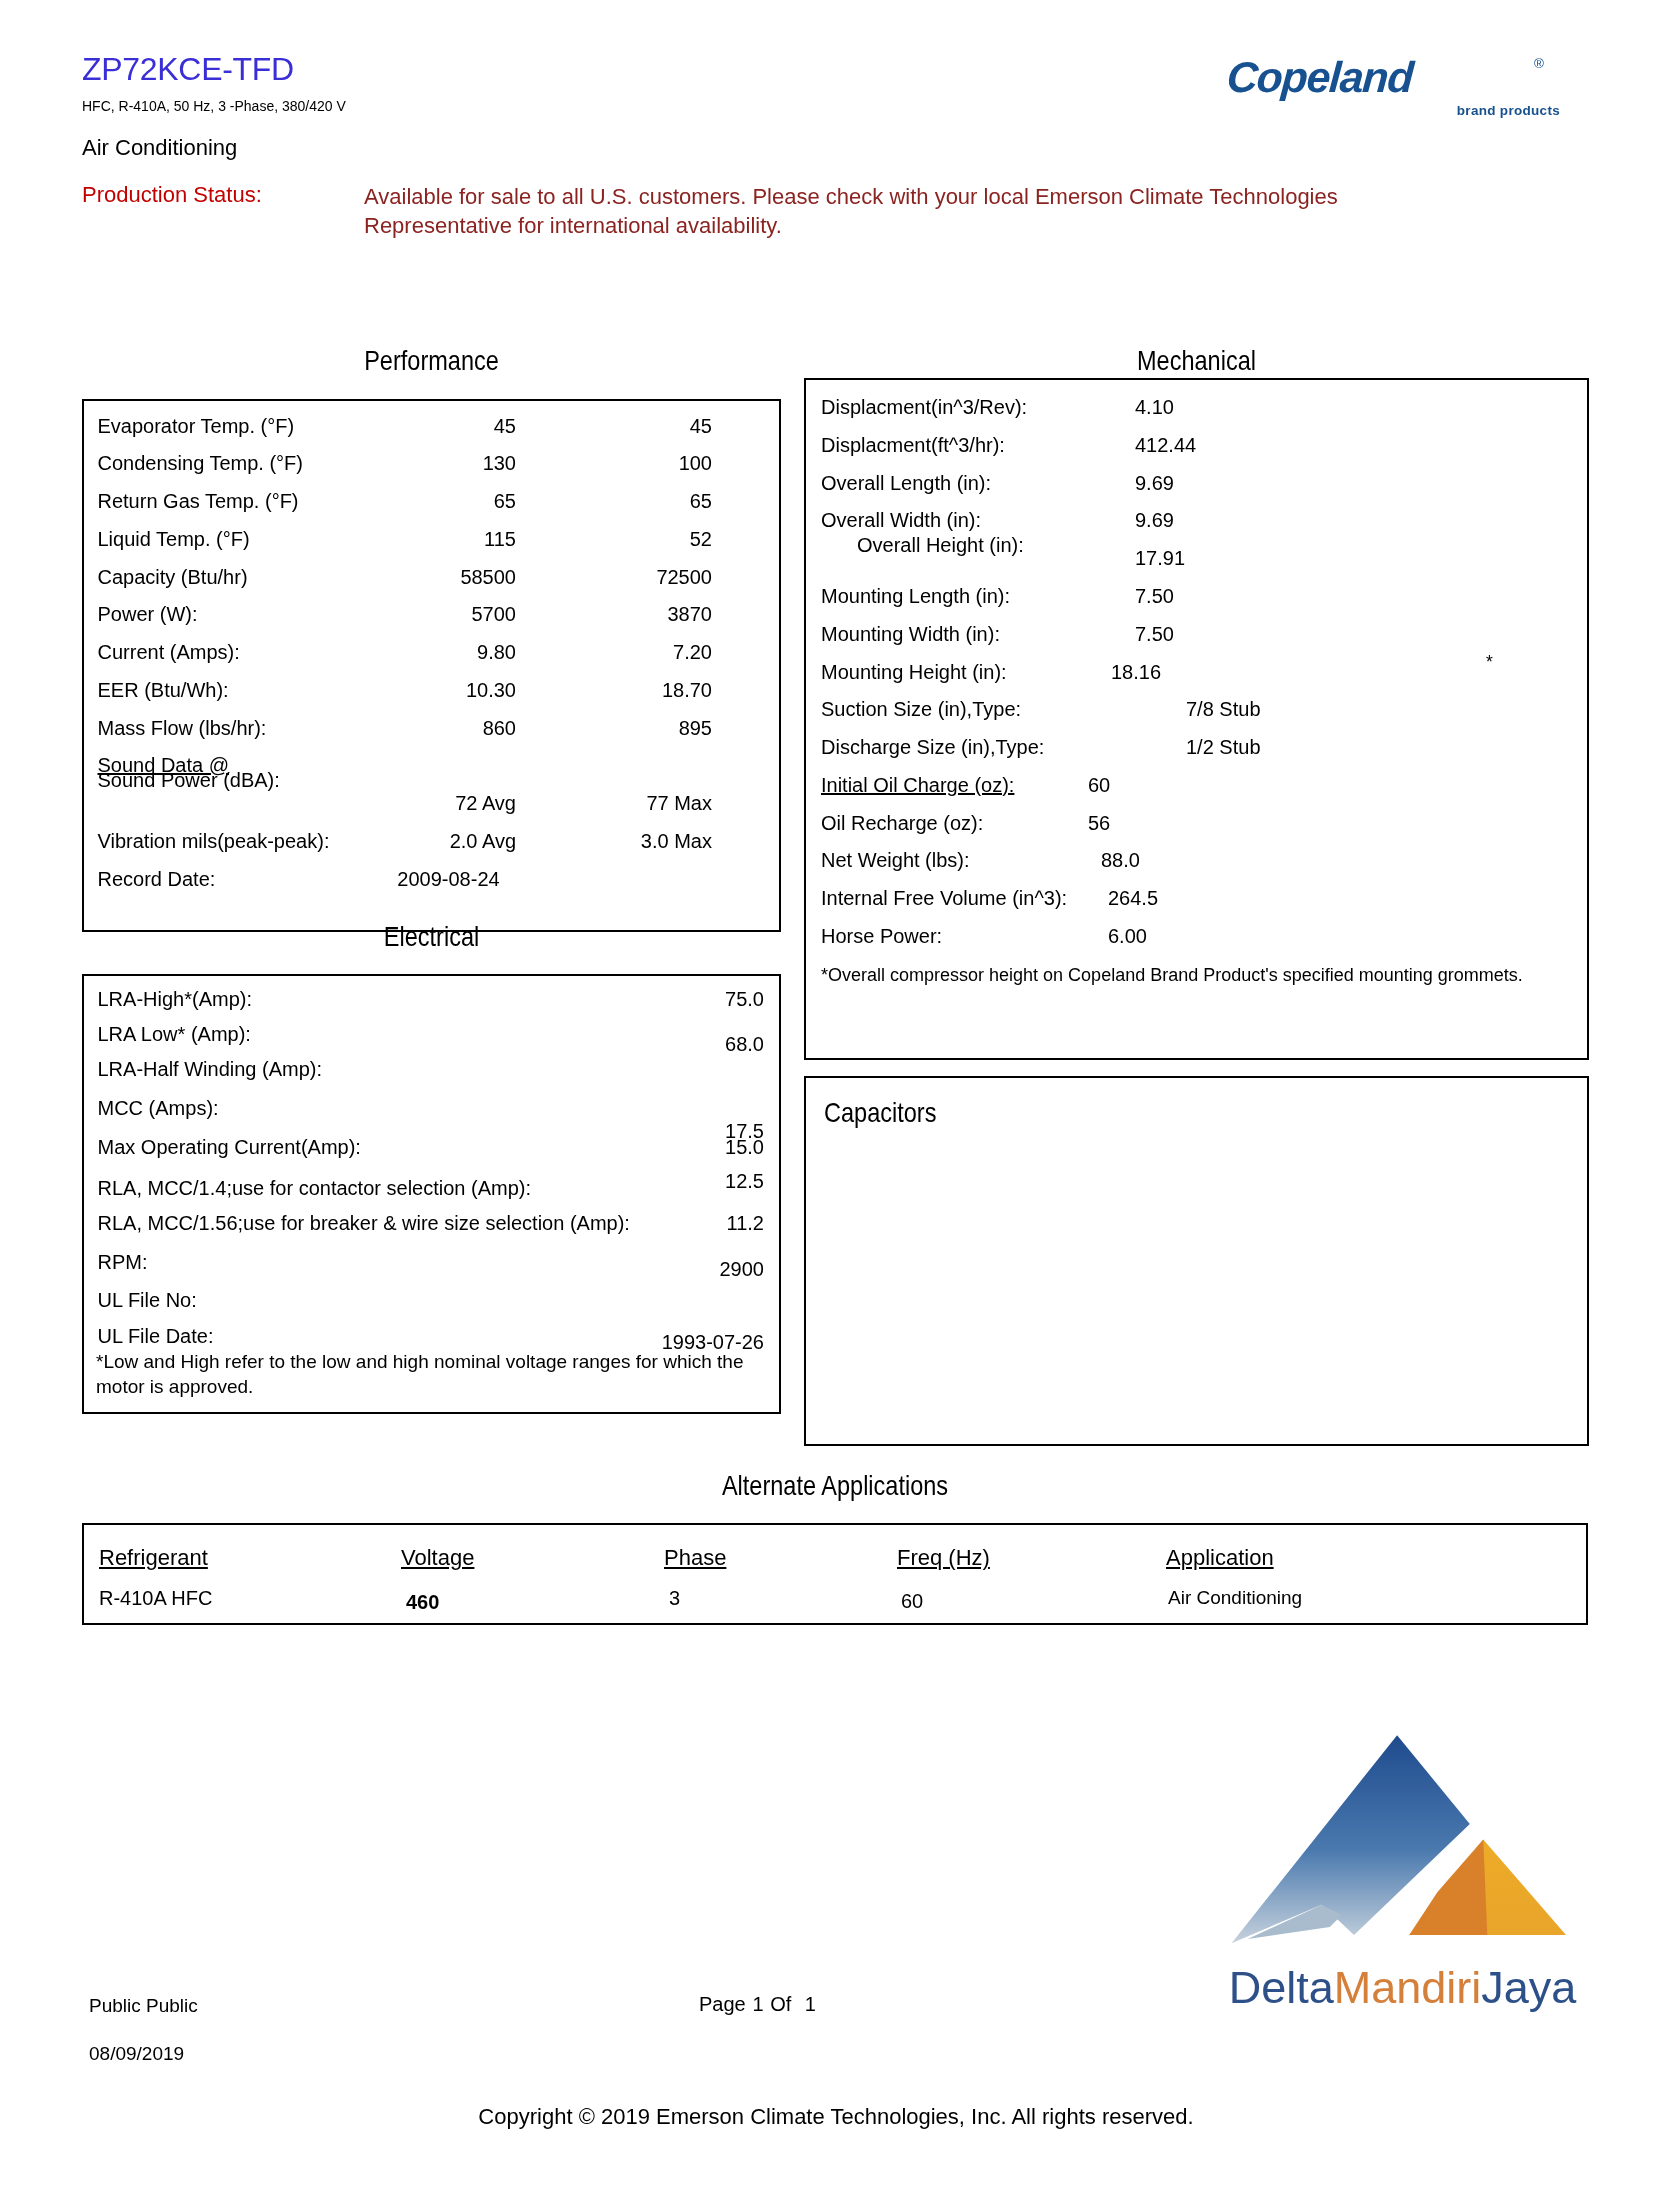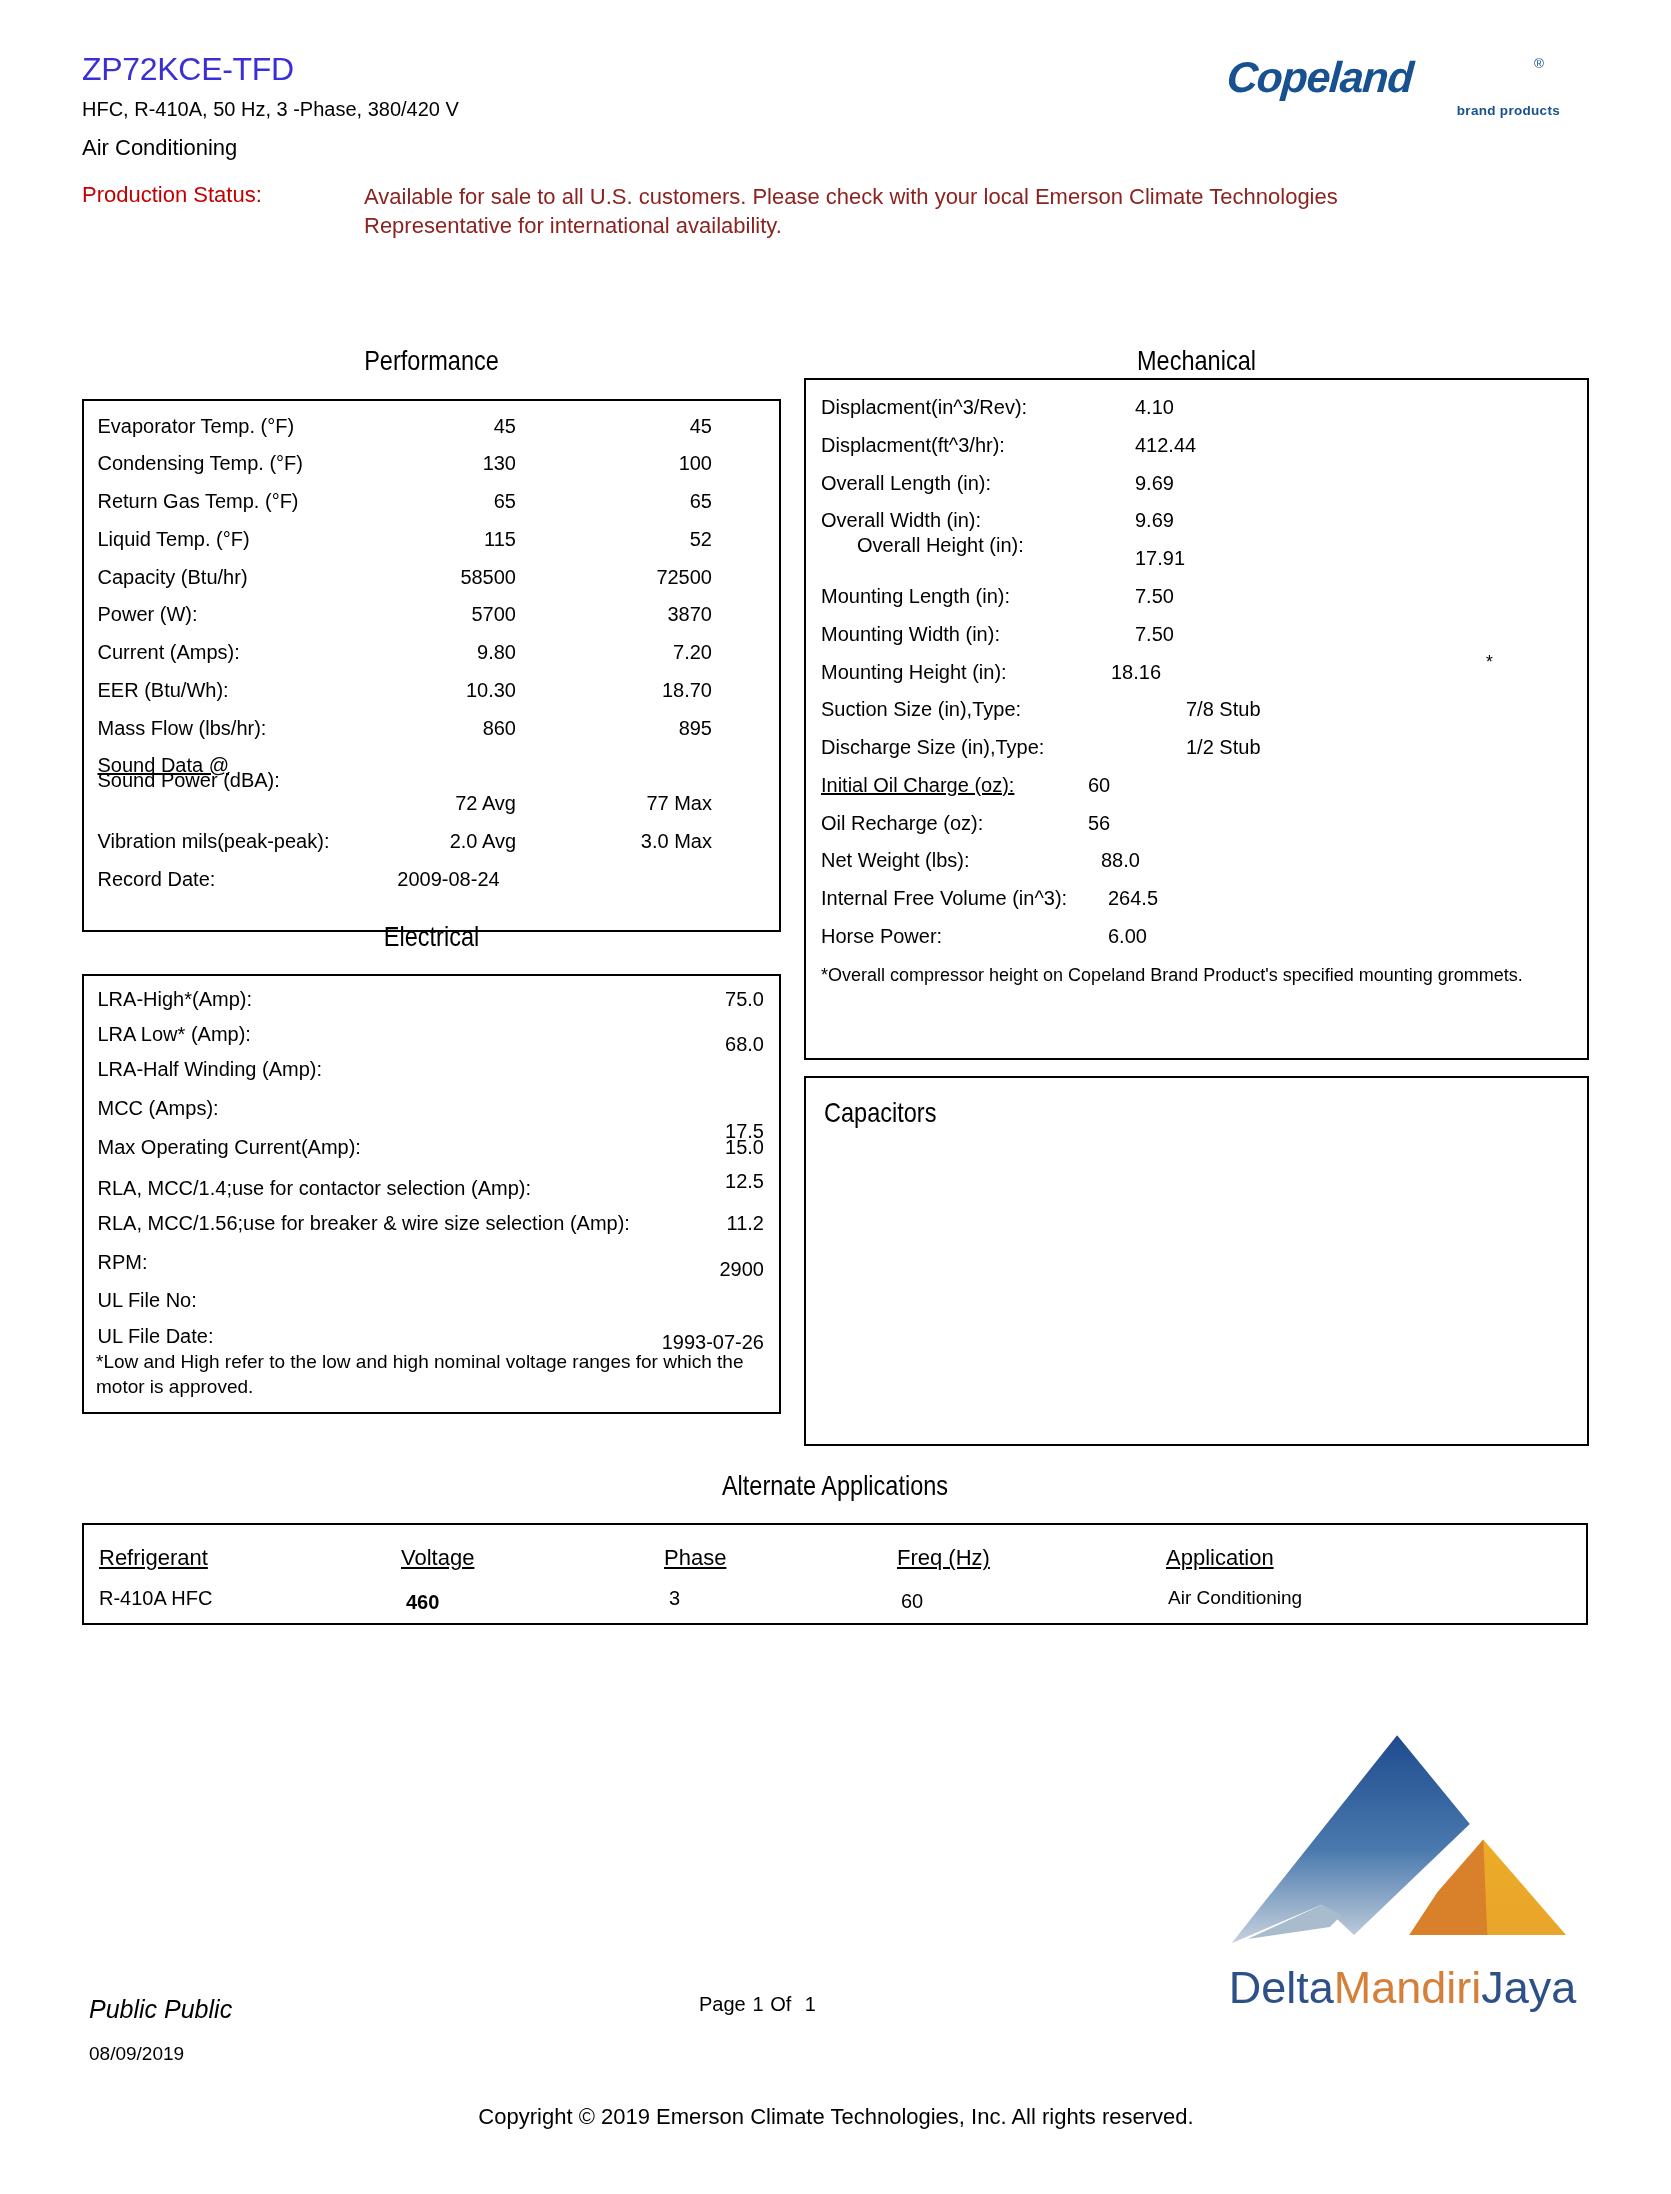--- a/index.html
+++ b/index.html
@@ -8,21 +8,21 @@
     font-family:"Liberation Sans", sans-serif;
     color:#000; overflow:hidden;
   }
   .abs { position:absolute; }
 
   
   #model-title {
     left:82px; top:51px; font-size:32px; color:#3a2fd6;
     letter-spacing:-0.3px; white-space:nowrap;
   }
-  #model-subtitle1 { left:82px; top:98px; font-size:20px; white-space:nowrap; }
+  #model-subtitle1 { left:82px; top:98px; font-size:14px; white-space:nowrap; }
   #model-subtitle2 { left:82px; top:135px; font-size:22px; white-space:nowrap; }
   #prod-status-label { left:82px; top:182px; font-size:22px; color:#c20000; white-space:nowrap; }
   #prod-status-text {
     left:364px; top:182px; font-size:22px; color:#8b2321;
     width:1045px; line-height:1.33;
   }
 
   
   #copeland-logo { left:1227px; top:53px; width:337px; height:74px; }
   #copeland-word {
@@ -91,21 +91,21 @@
 
   
   #alt-box { left:82px; top:1523px; width:1506px; height:102px; }
   .alt-h {
     position:absolute; top:20px; font-size:22px; white-space:nowrap;
     text-decoration:underline;
   }
   .alt-c { position:absolute; top:66px; font-size:20px; white-space:nowrap; }
 
   
-  #foot-left1 { left:89px; top:1995px; font-size:25px;font-style:italic; }
+  #foot-left1 { left:89px; top:1995px; font-size:19px; }
   #foot-left2 { left:89px; top:2043px; font-size:19px; }
   #foot-page { left:699px; top:1993px; font-size:20px; white-space:nowrap; }
   #foot-page .pg-num { padding:0 6.7px; }
   #copyright {
     left:0; top:2104px; width:1672px; text-align:center; font-size:22px;
   }
 
   
   #dmj-logo { left:1207px; top:1713px; width:391px; height:317px; }
   #dmj-mark { position:absolute; left:0; top:0; width:391px; height:249px; }

